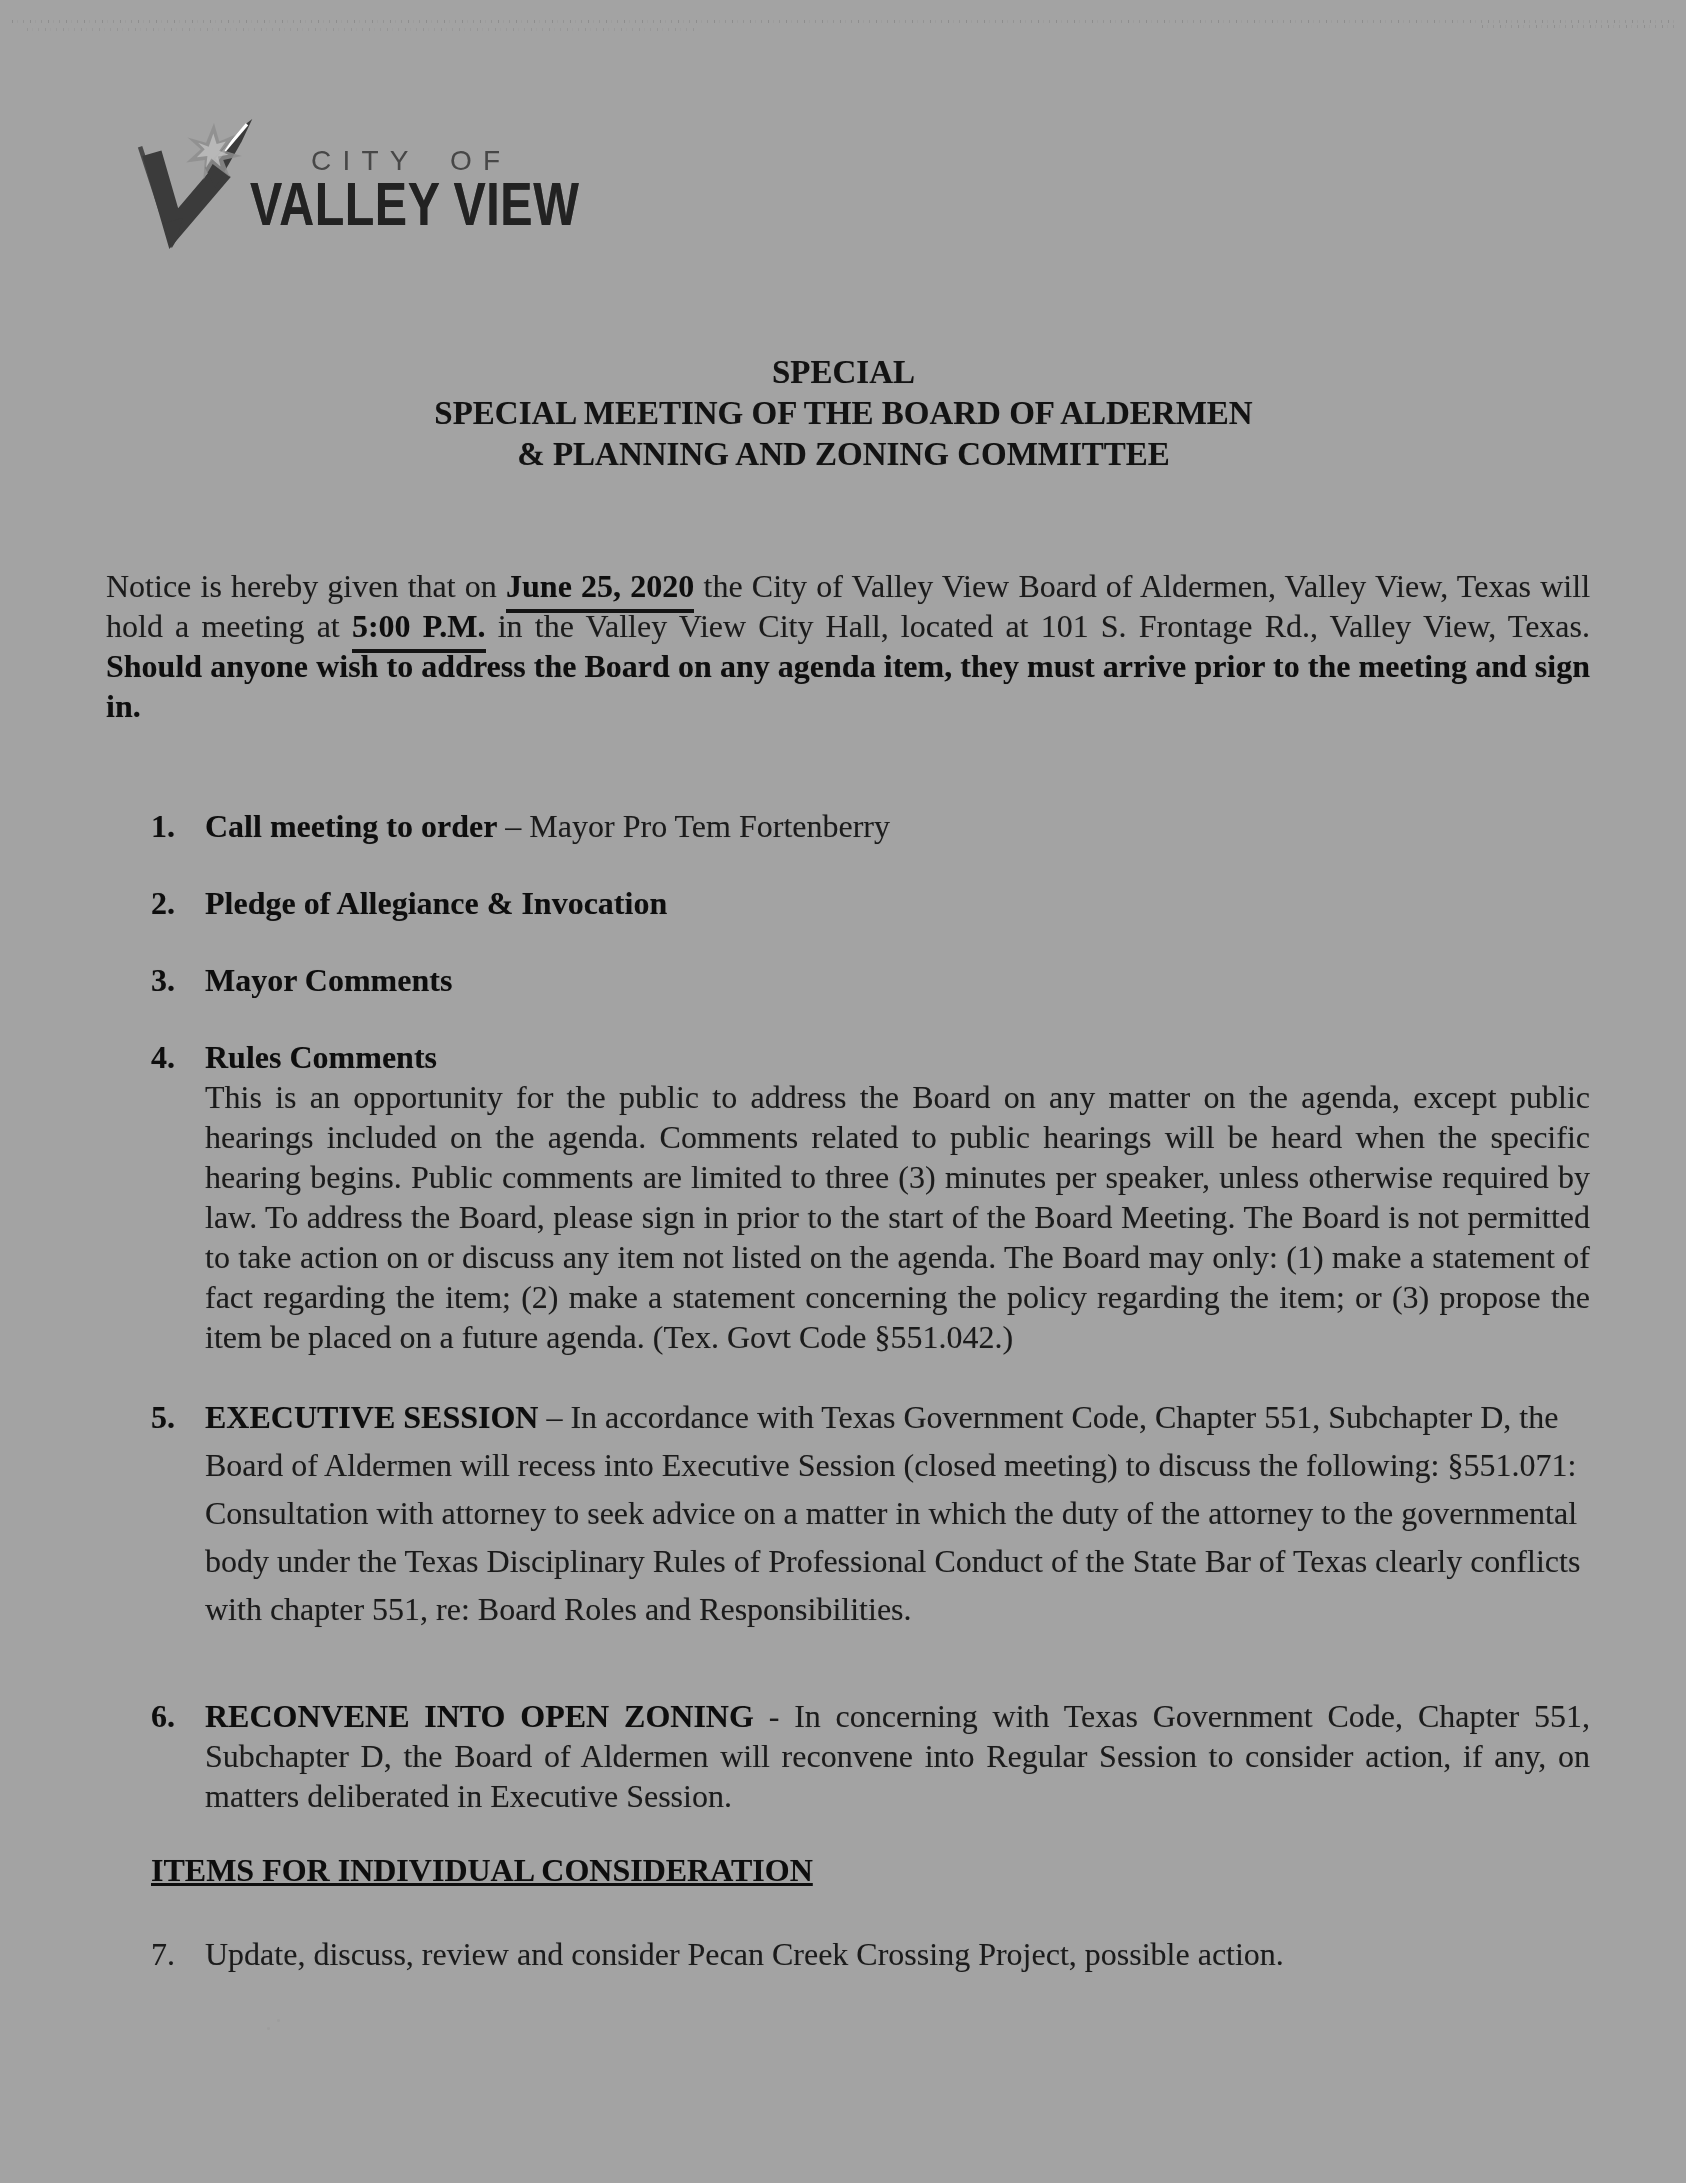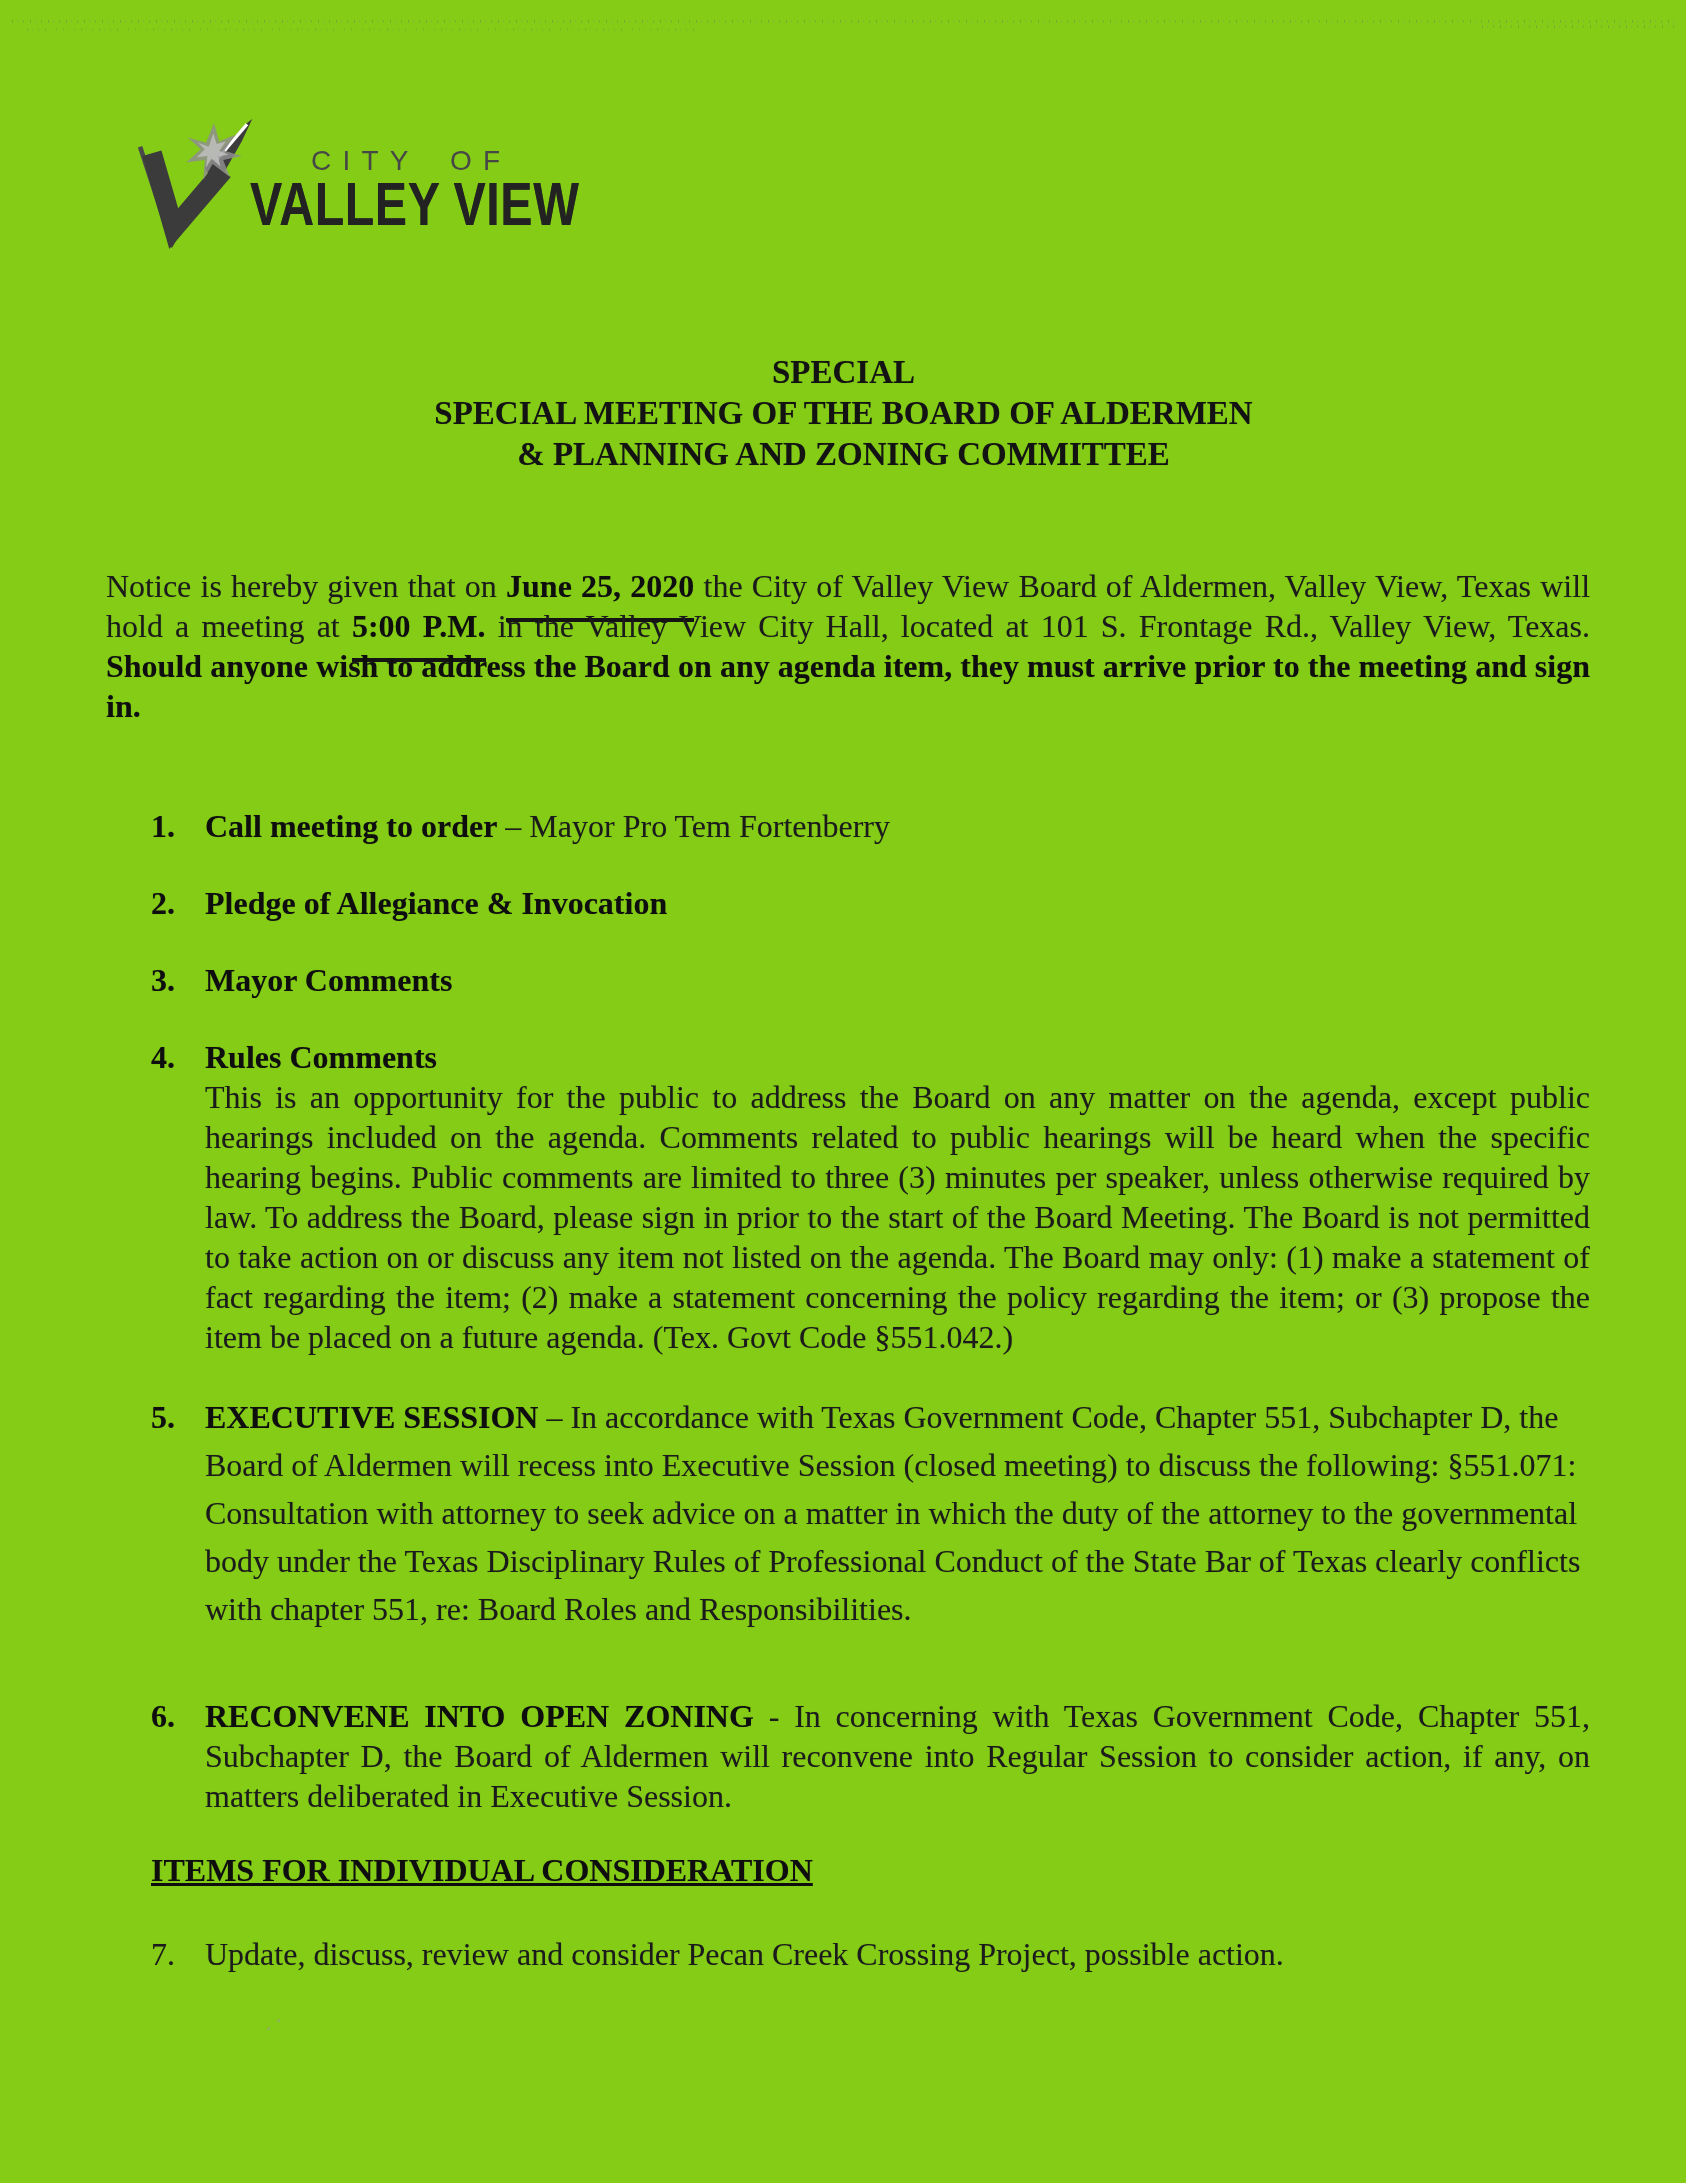--- a/index.html
+++ b/index.html
@@ -1,17 +1,17 @@
 <!DOCTYPE html>
 <html style="font-size:10.6px"><head>
 <meta charset="utf-8">
 <style>
   html,body{margin:0;padding:0;background:#e8e8e8;}
   .sheet{
-    position:relative;width:1687px;height:2183px;background:#84cc16;
+    position:relative;width:1687px;height:2183px;background:#a3a3a3;
     font-family:"Liberation Serif","DejaVu Serif",serif;
     color:#1b1b1b;overflow:hidden;
     text-shadow:0 0 0.7px rgba(40,40,40,.30);
   }
   
   .noise{position:absolute;height:2.6px;opacity:.55;
     background-image:repeating-linear-gradient(90deg,
       rgba(90,90,90,.55) 0 1.3px, transparent 1.3px 4.6px,
       rgba(130,130,130,.35) 4.6px 6px, transparent 6px 10.6px,
       rgba(100,100,100,.45) 10.6px 12px, transparent 12px 18px);}
@@ -40,21 +40,21 @@
     text-shadow:0 0 0.7px rgba(20,20,20,.5);
   }
 
   
   .title{position:absolute;left:0;top:352px;width:1687px;text-align:center;
     font-weight:700;font-size:33px;line-height:41px;color:#131313;}
 
   
   .notice{position:absolute;left:106px;top:566px;width:1484px;
     font-size:32px;line-height:40px;text-align:justify;margin:0;}
-  .bu{font-weight:700;color:#0e0e0e;border-bottom:4px solid #141414;padding-bottom:14px;}
+  .bu{font-weight:700;color:#0e0e0e;border-bottom:4px solid #141414;padding-bottom:5px;}
   .b{font-weight:700;color:#0e0e0e;}
 
   
   .agenda{position:absolute;left:106px;top:806px;width:1484px;
     font-size:32px;line-height:40px;padding-left:45px;box-sizing:border-box;}
   .item{display:flex;}
   .item .num{flex:0 0 54px;width:54px;font-weight:700;color:#0e0e0e;}
   .item .itxt{flex:1 1 auto;}
   .i1,.i2,.i3{margin-bottom:37px;}
   .i4{margin-bottom:36px;}

